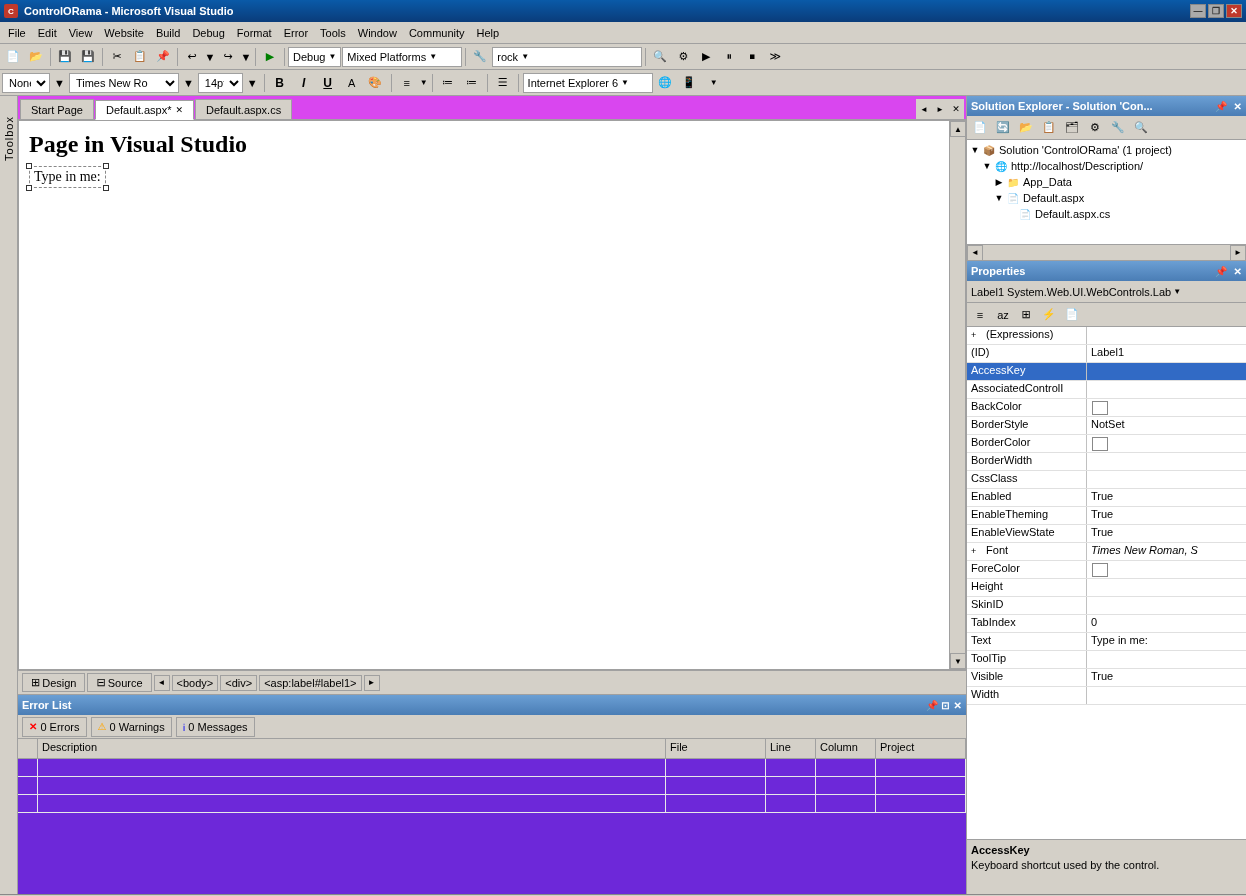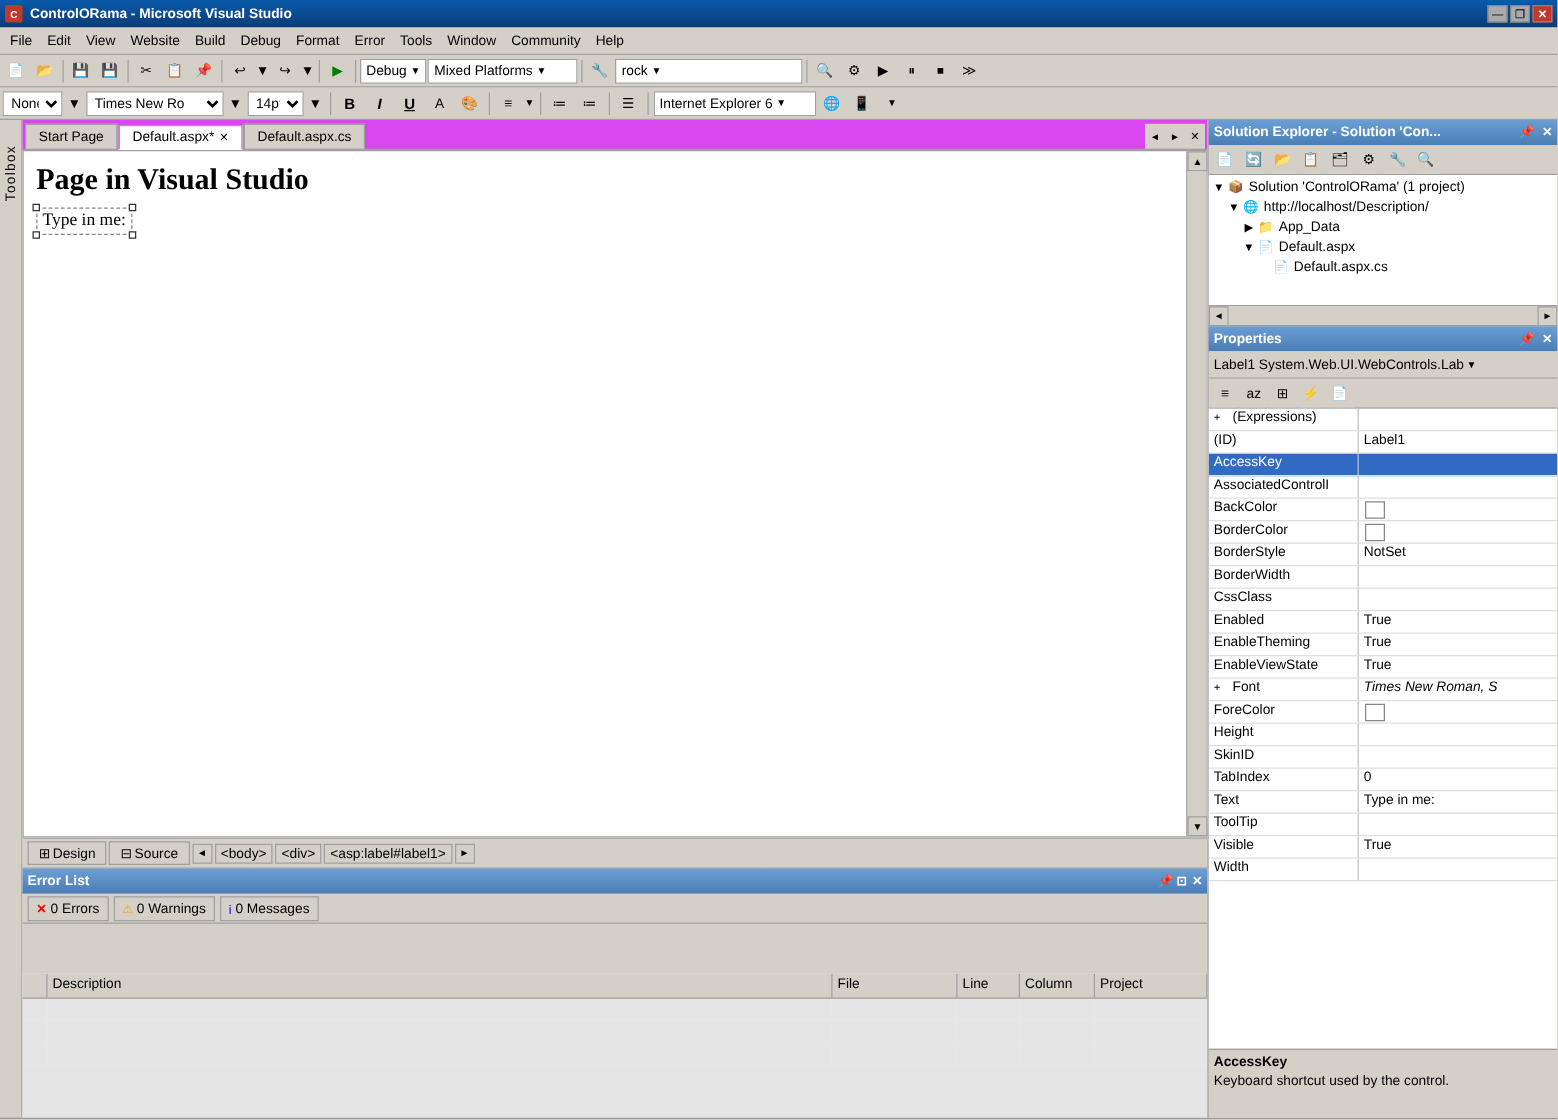--- a/index.html
+++ b/index.html
@@ -416,23 +416,22 @@
       height: 20px;
       padding: 0 6px;
       background: #d4d0c8;
       border: 1px solid #a0a0a0;
       font-size: 11px;
       display: flex; align-items: center; gap: 3px;
       cursor: pointer;
     }
     .error-grid {
       flex: 1;
-      background: #e5e5e5;
+      background: #6d28d9;
       overflow: auto;
-      margin-top: 40px;
     }
     .error-grid-header {
       display: flex;
       background: #d4d0c8;
       border-bottom: 1px solid #a0a0a0;
       height: 20px;
       position: sticky; top: 0;
     }
     .grid-col-header {
       padding: 2px 4px;
@@ -799,29 +798,29 @@
         </div>
 
         <div class="prop-row">
           <div class="prop-name">BackColor</div>
           <div class="prop-value">
             <span class="prop-value-box"></span>
           </div>
         </div>
 
         <div class="prop-row">
+          <div class="prop-name">BorderStyle</div>
+          <div class="prop-value">NotSet</div>
+        </div>
+
+        <div class="prop-row">
           <div class="prop-name">BorderColor</div>
           <div class="prop-value">
             <span class="prop-value-box"></span>
           </div>
-        </div>
-
-        <div class="prop-row">
-          <div class="prop-name">BorderStyle</div>
-          <div class="prop-value">NotSet</div>
         </div>
 
         <div class="prop-row">
           <div class="prop-name">BorderWidth</div>
           <div class="prop-value"></div>
         </div>
 
         <div class="prop-row">
           <div class="prop-name">CssClass</div>
           <div class="prop-value"></div>

